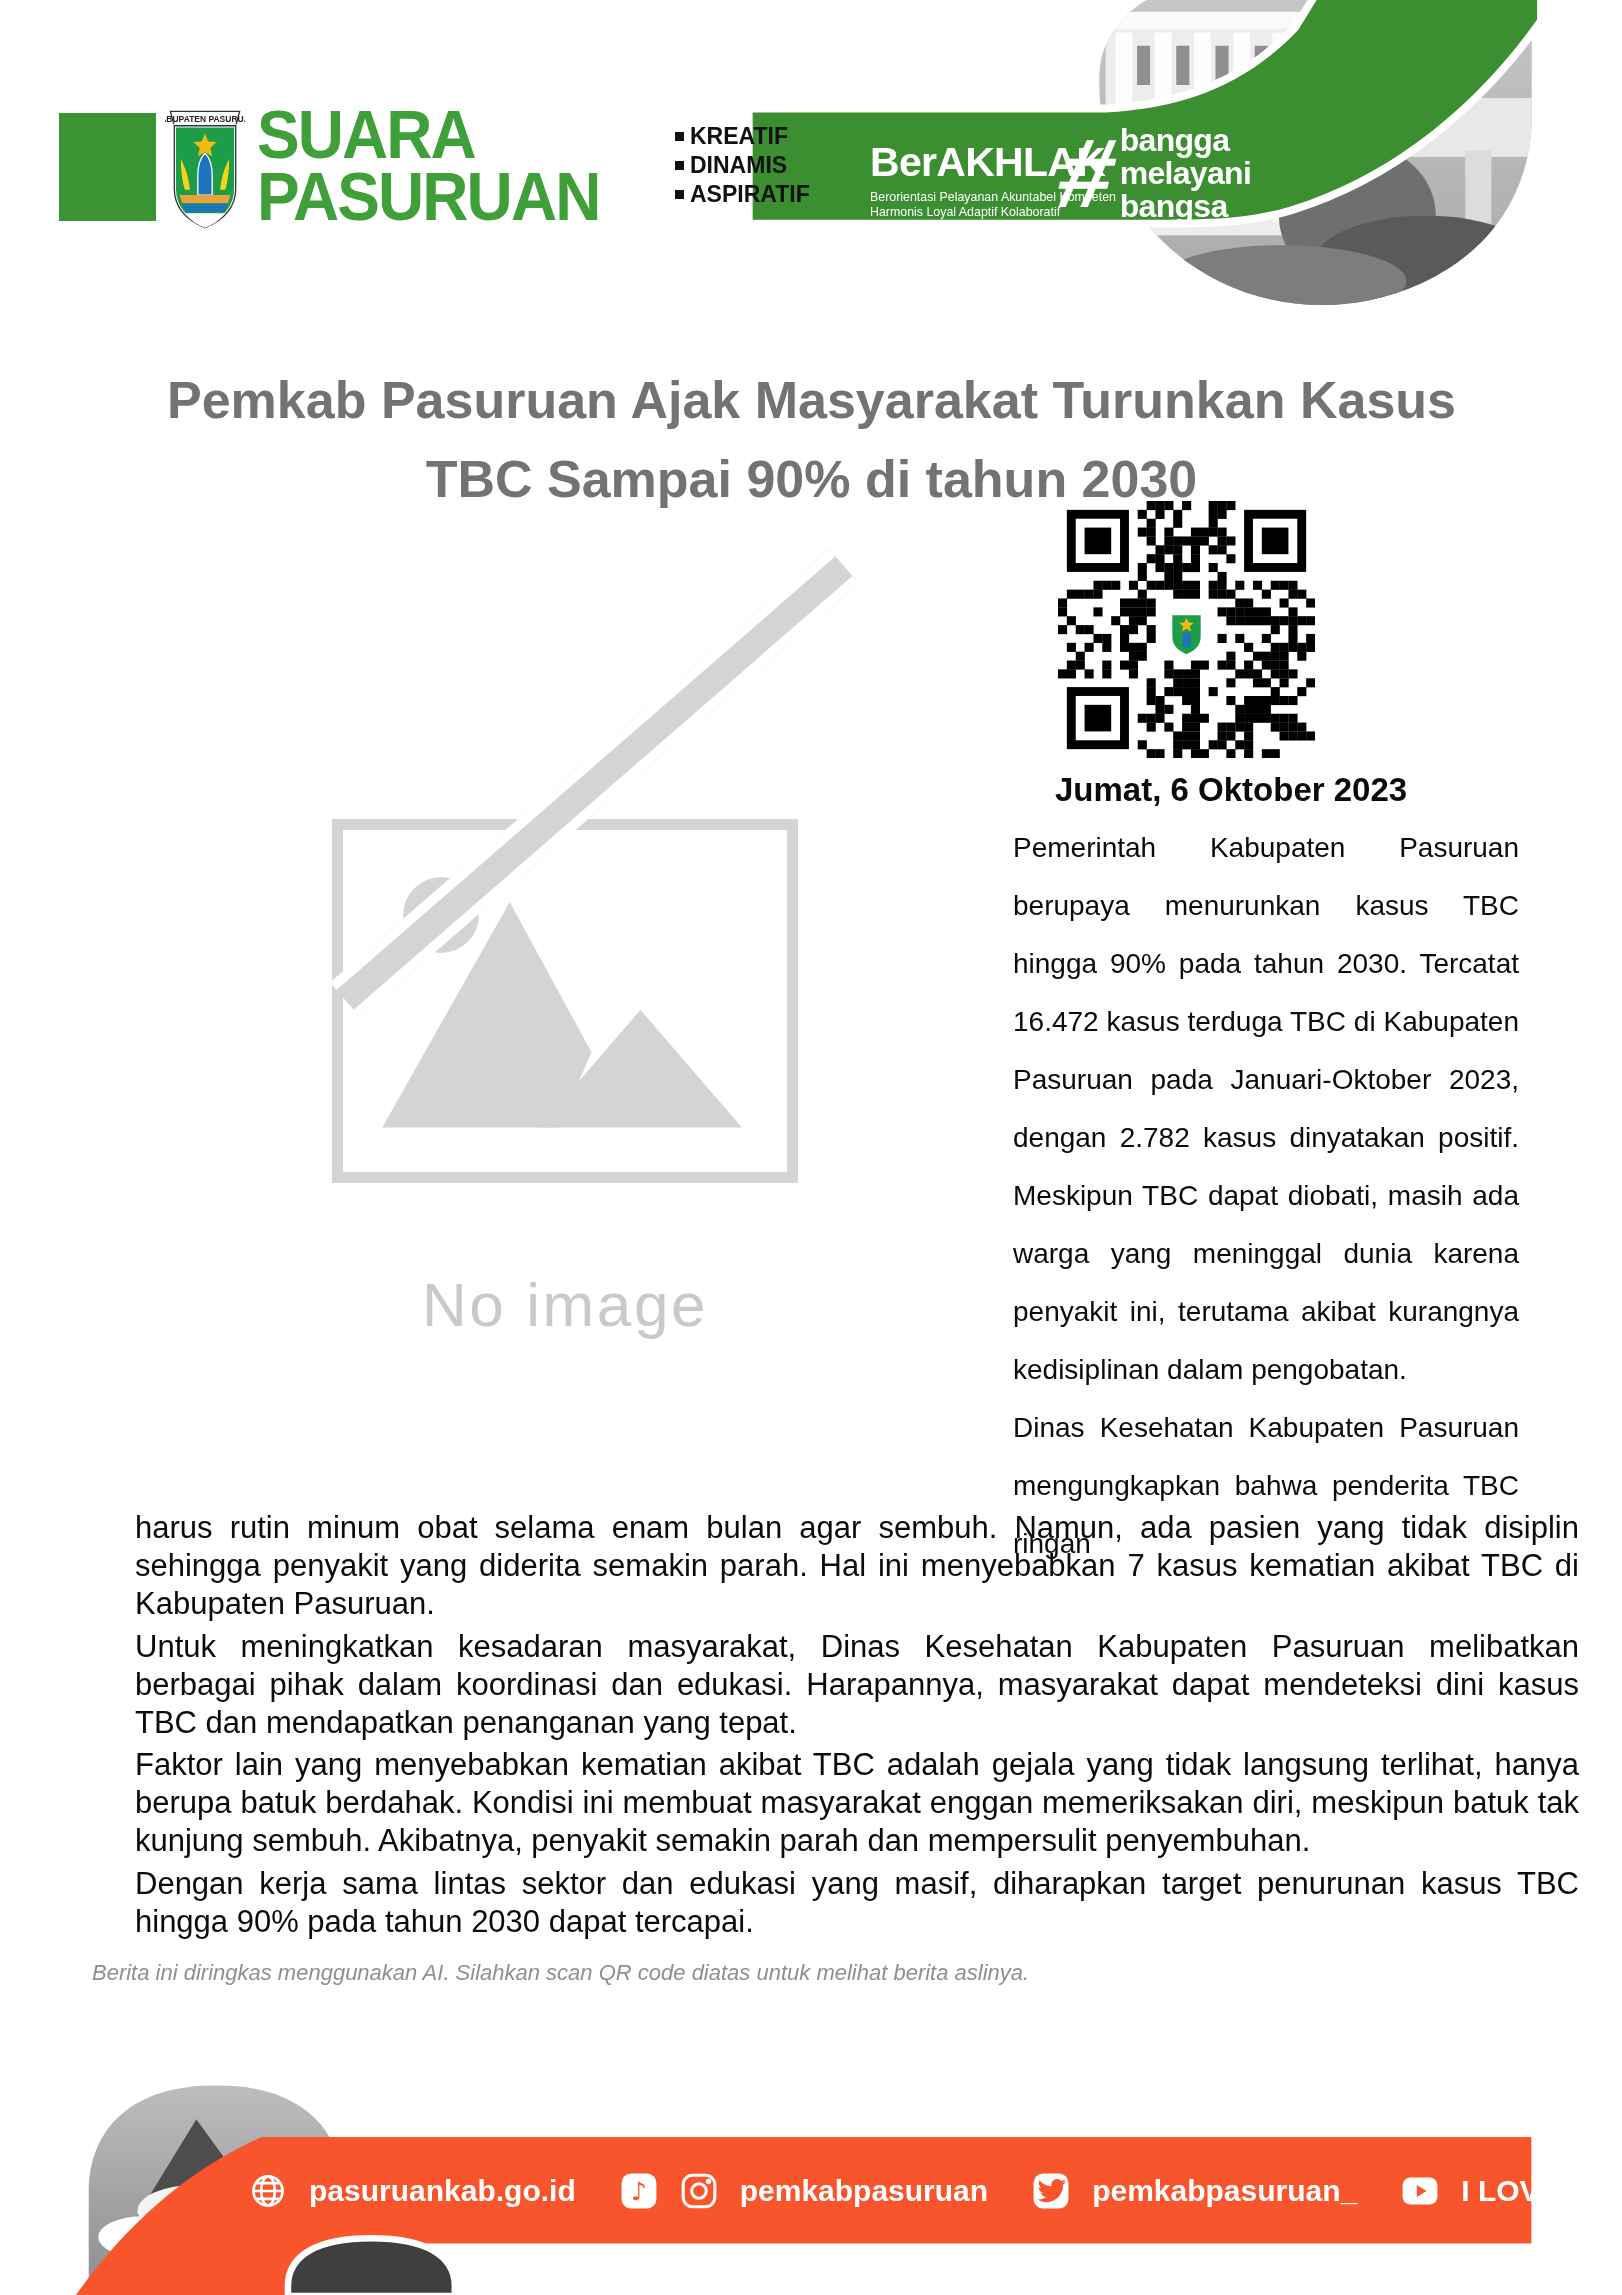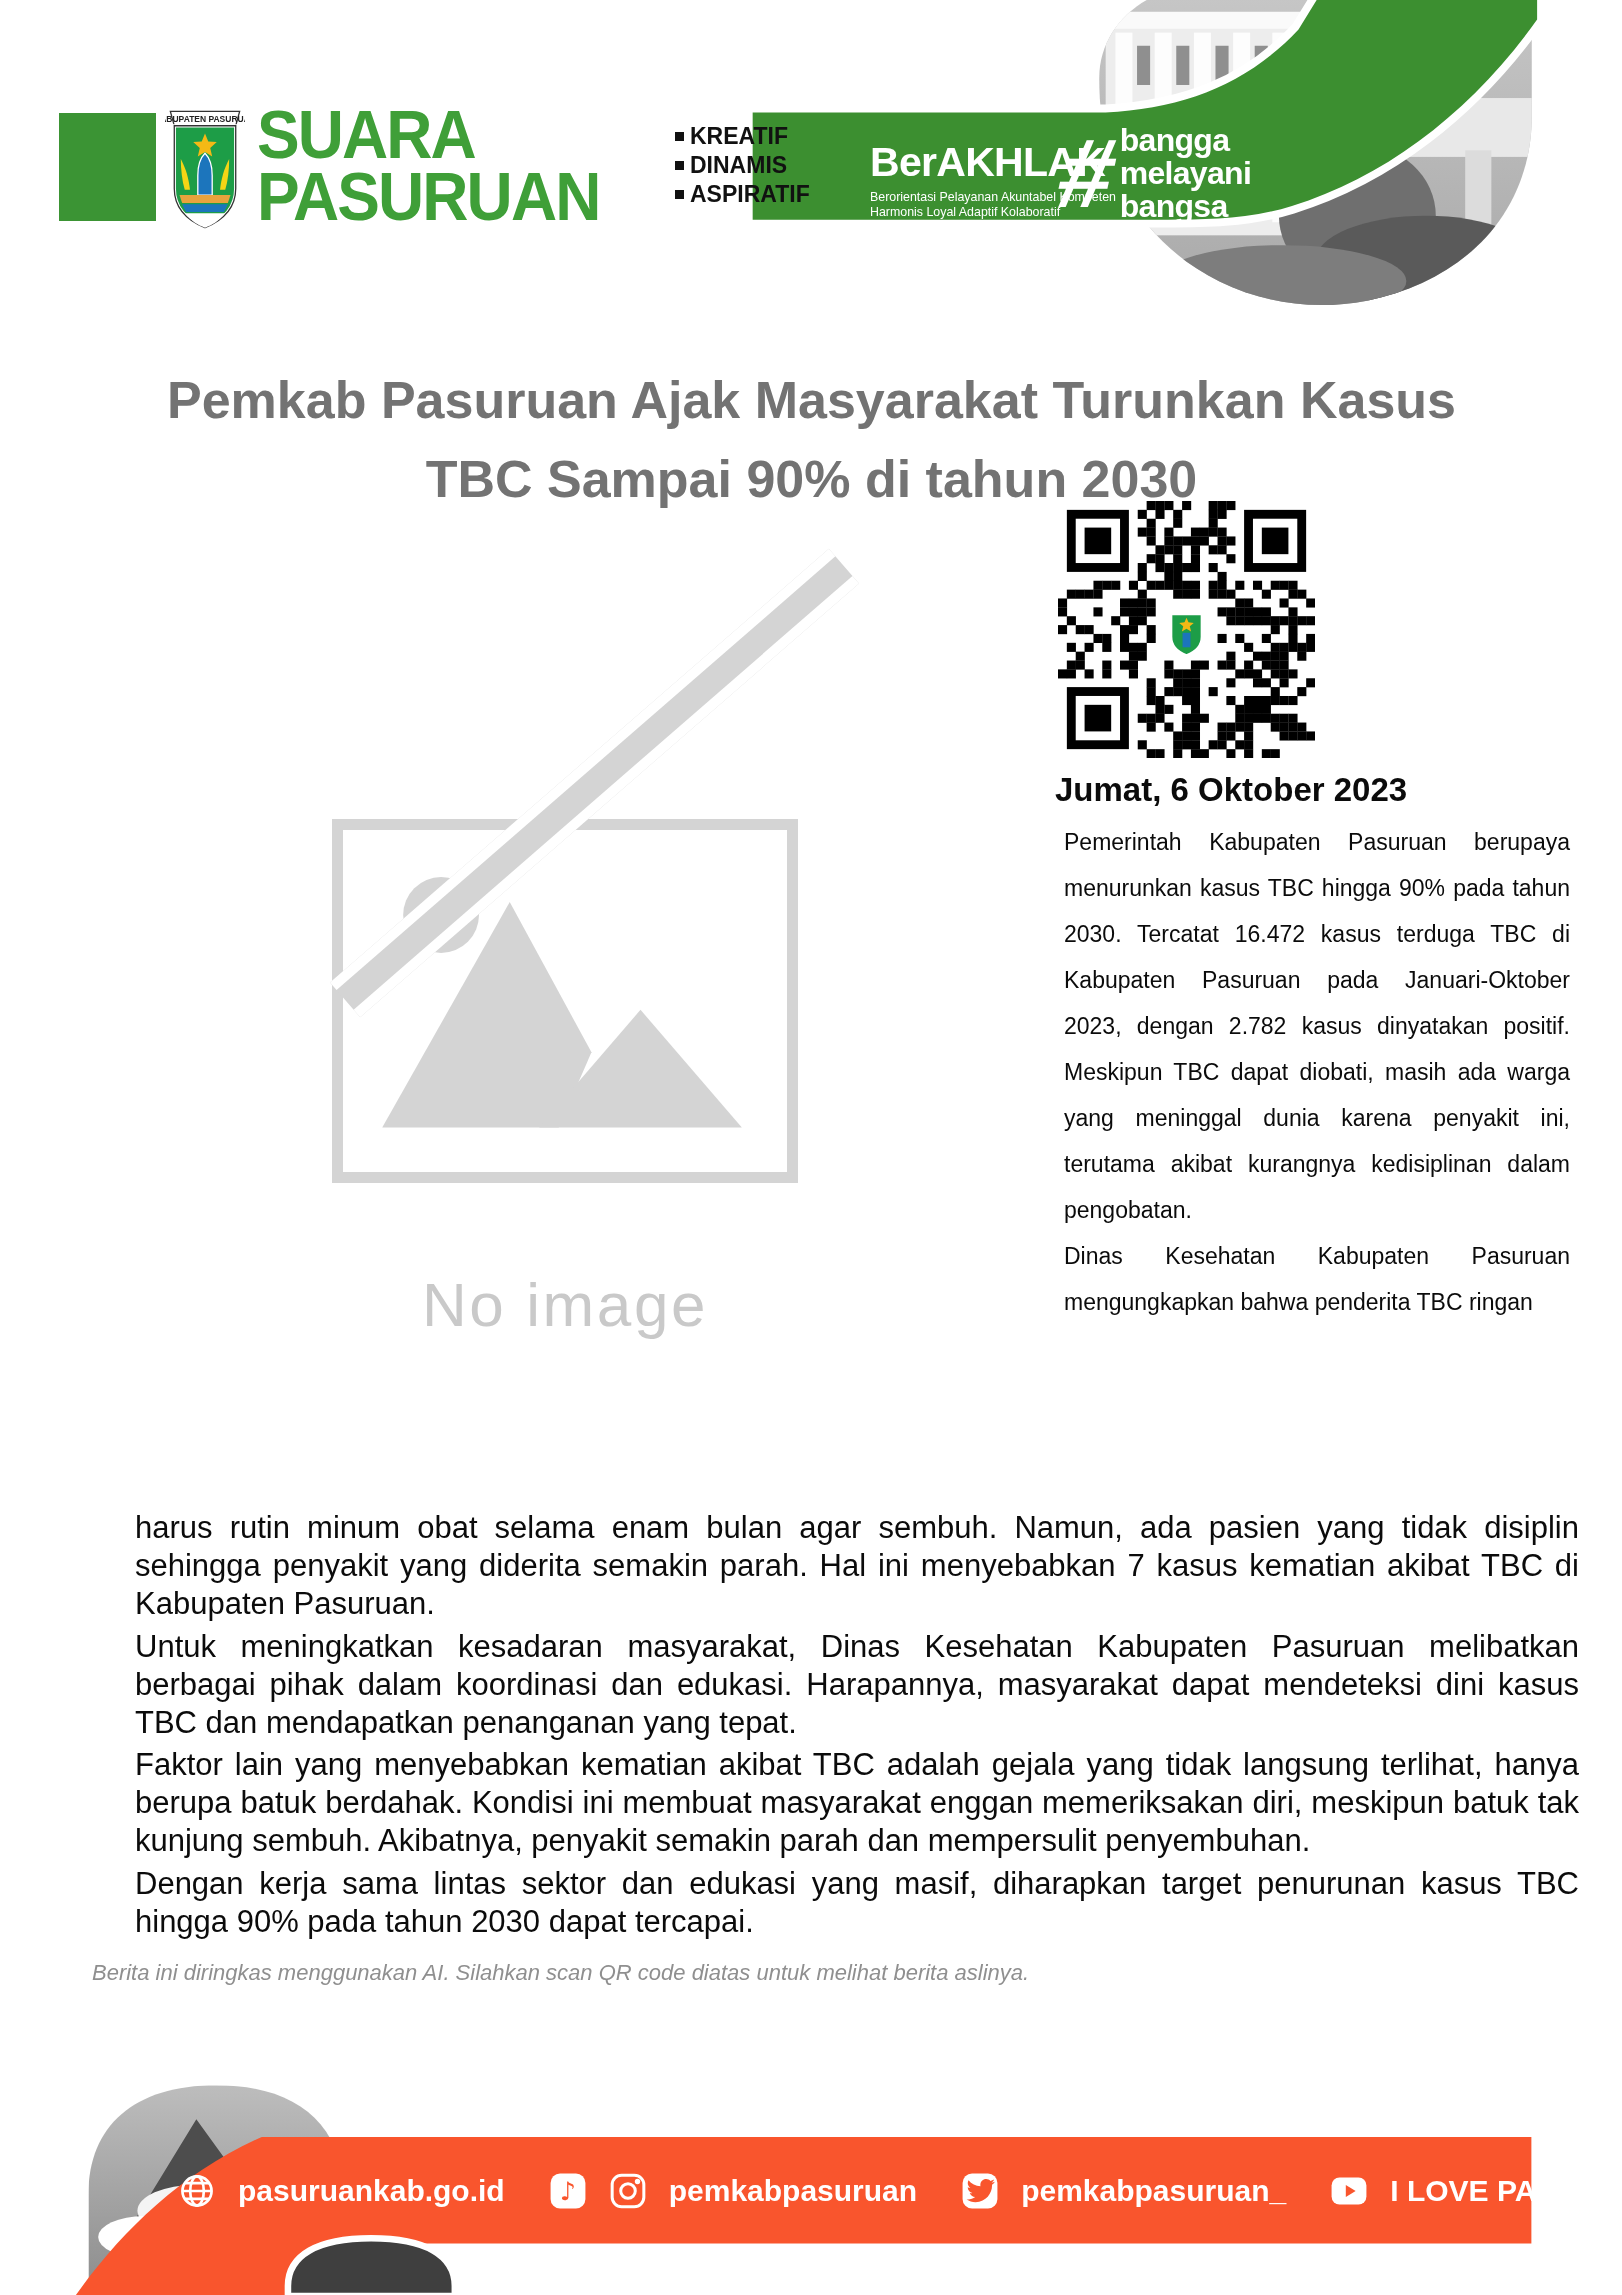--- a/index.html
+++ b/index.html
@@ -24,29 +24,29 @@
   .hashtag .words{font-size:32px;font-weight:800;line-height:33px;letter-spacing:-0.7px;}
 
   
   .title{left:0;top:361px;width:1623px;text-align:center;font-weight:700;font-size:52px;line-height:79px;color:#737373;}
   .qr{left:1058px;top:501px;width:257px;height:257px;}
   .date{left:1055px;top:771px;font-size:33px;font-weight:700;}
   .noimg-wrap{left:332px;top:819px;width:466px;height:364px;border:11.8px solid #d4d4d4;box-sizing:border-box;}
   .noimg-slash{left:264px;top:760px;width:661px;height:26px;background:#d4d4d4;border-top:10.5px solid #fff;border-bottom:10.5px solid #fff;
                transform:rotate(-41deg);transform-origin:center;}
   .noimg-label{left:332px;top:1269px;width:466px;text-align:center;font-size:62px;color:#c9c9c9;letter-spacing:2.6px;}
-  .colbody{left:1064px;top:819px;width:506px;font-size:23px;line-height:46px;text-align:justify;}
+  .colbody{left:1013px;top:819px;width:506px;font-size:28px;line-height:58px;text-align:justify;}
   .colbody p{margin:0;}
   .fullbody{left:92px;top:1509px;width:1444px;font-size:31px;line-height:38px;text-align:justify;margin-left:43px;}
   .fullbody p{margin:0 0 4.6px 0;}
   .disclaimer{left:92px;top:1960px;font-size:22px;font-style:italic;color:#8f8f8f;}
 
   
   .footer-art{left:0;top:2021px;width:1623px;height:275px;}
-  .social-row{left:249px;top:2163px;width:1283px;height:56px;display:flex;align-items:center;justify-content:center;gap:22px;
+  .social-row{left:249px;top:2163px;width:1283px;height:56px;display:flex;align-items:center;justify-content:flex-start;gap:22px;
               color:#fff;font-weight:700;font-size:30px;white-space:nowrap;}
   .social-row .icon{width:38px;height:38px;flex:0 0 auto;}
   .social-row .gap{width:17px;}
 </style>
 </head>
 <body>
 
 <div class="page">
 
   <svg class="abs header-art" viewBox="0 0 2480 540" width="1623" height="353">

